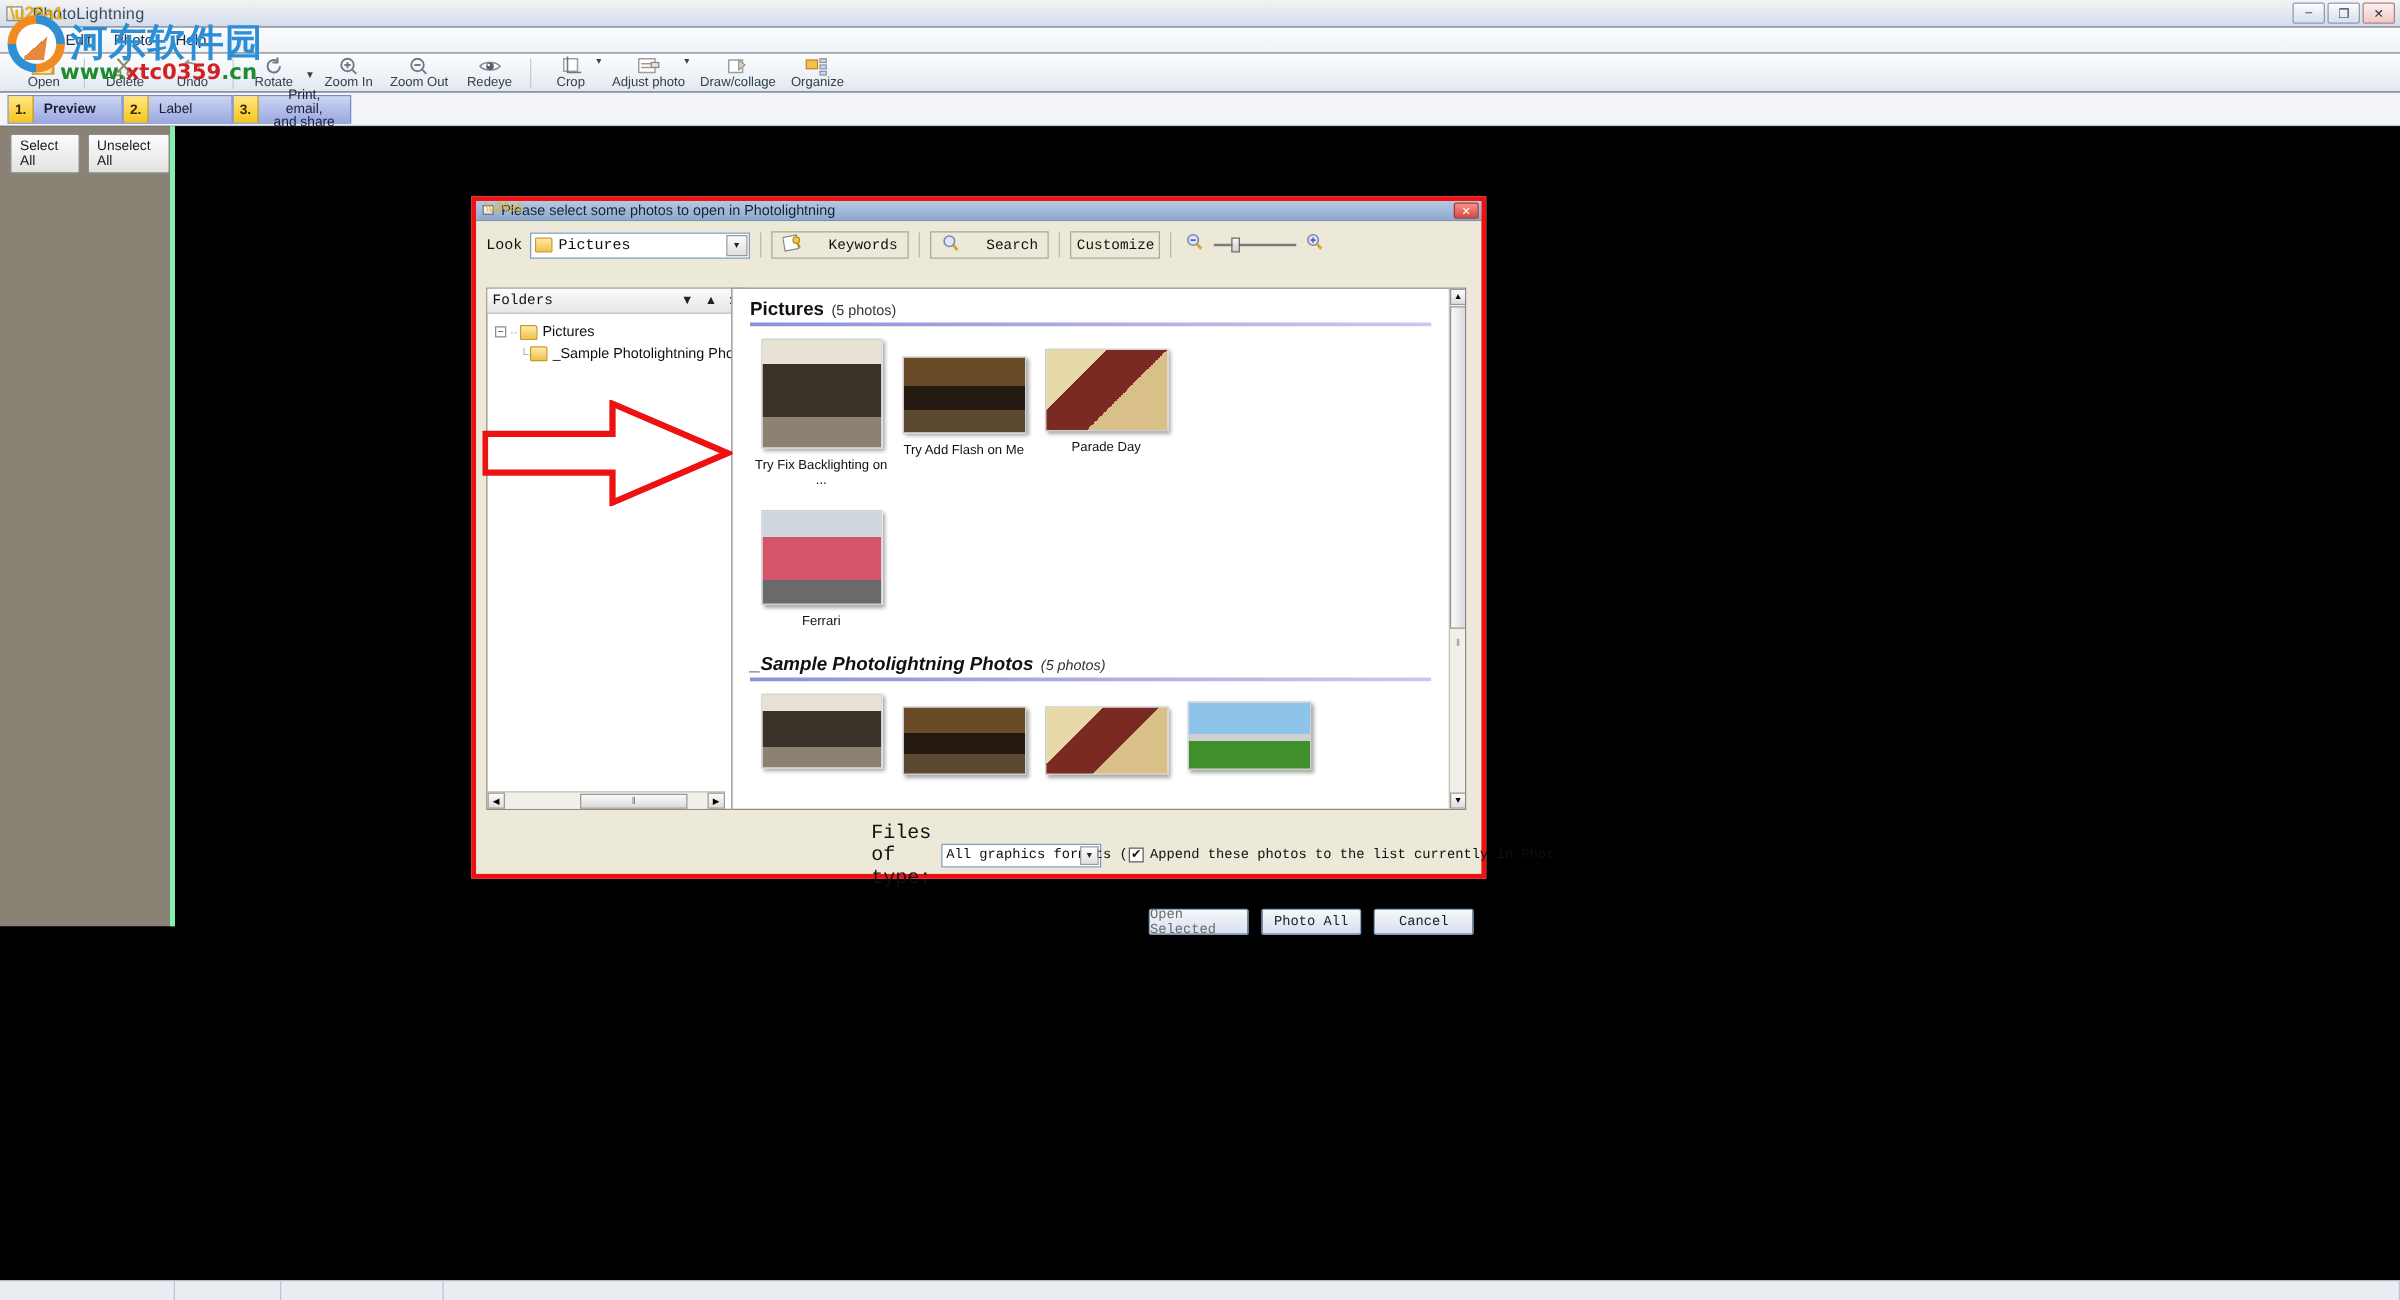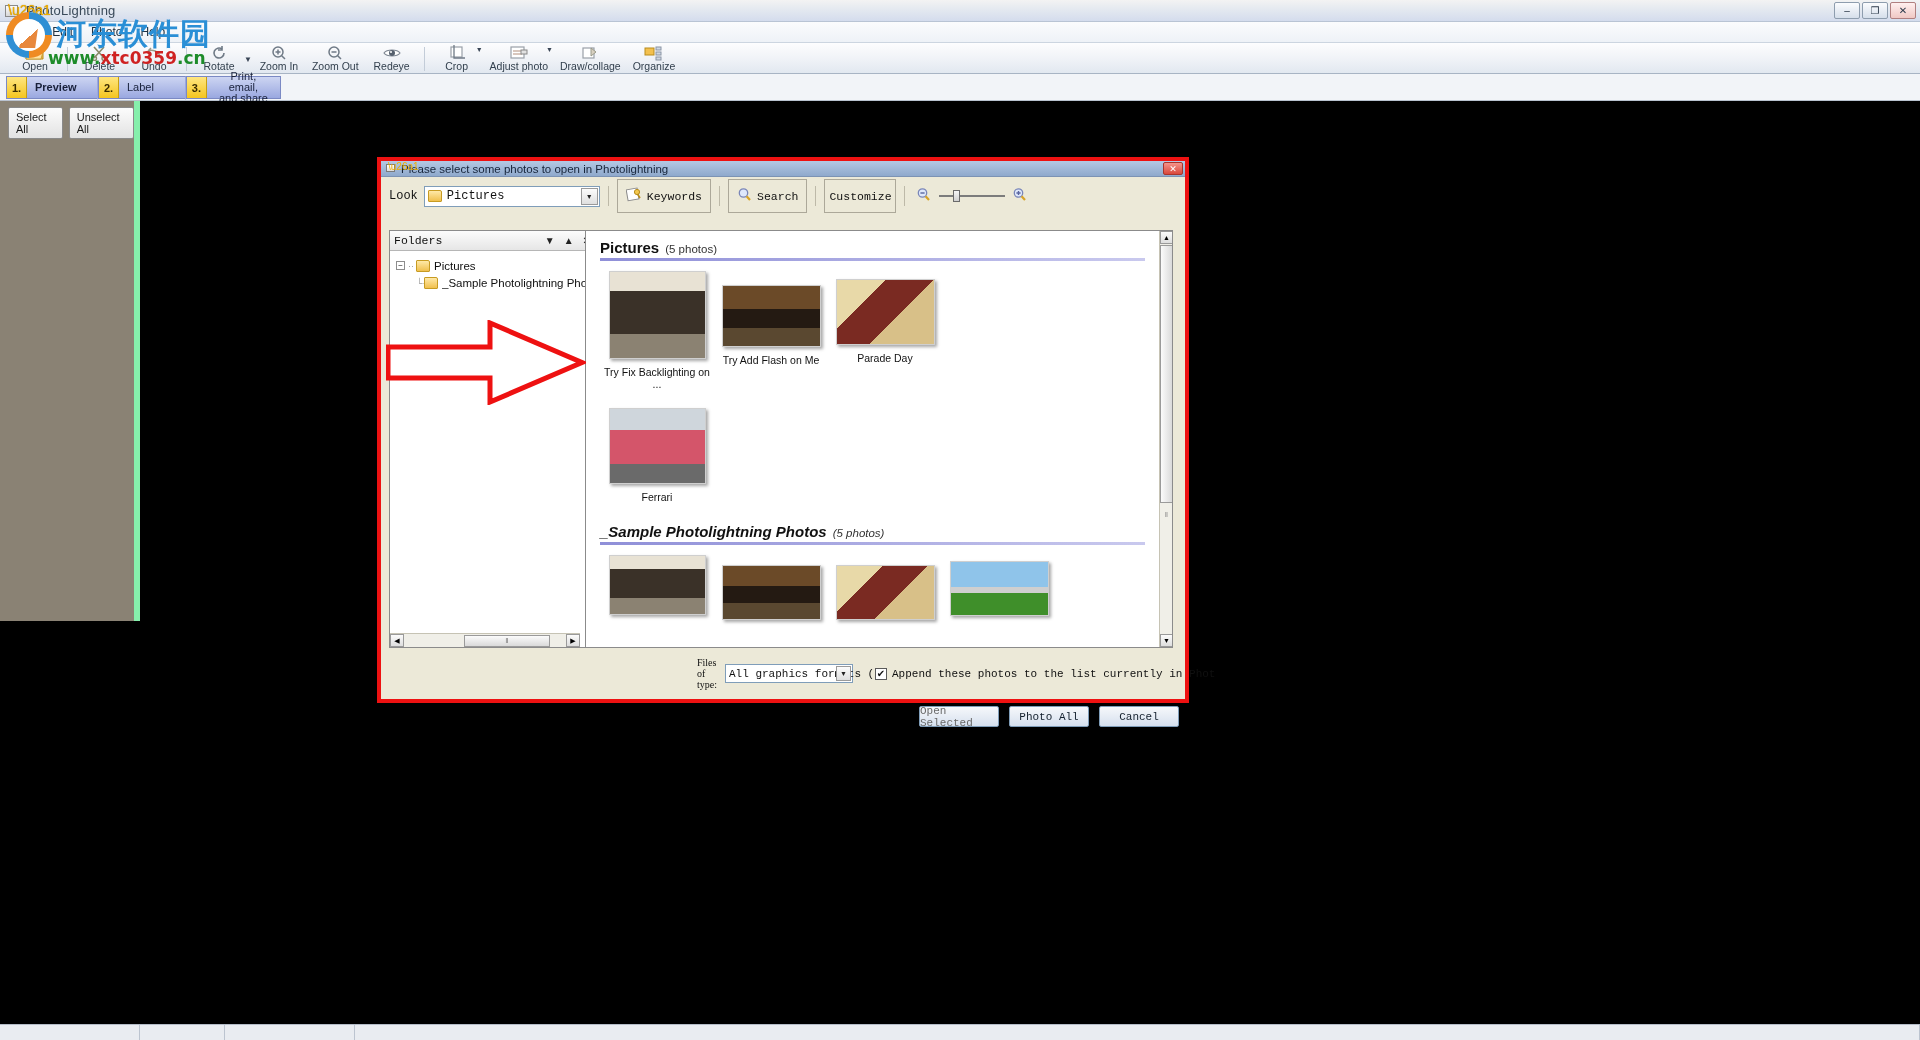--- a/index.html
+++ b/index.html
@@ -119,22 +119,22 @@
   .infotext { font-size: 11px; color: #101830; line-height: 12px; }
   .infotext .l2 { display: flex; align-items: center; gap: 4px; }
   .ck {
     width: 10px; height: 10px; background: #fff; border: 1px solid #46506e;
     display: inline-flex; align-items: center; justify-content: center;
     font-size: 9px; color: #101830; line-height: 9px;
   }
 
   
   .leftpanel {
-    position: absolute; left: 0; top: 101px; width: 140px; height: 520px;
-    background: #8a8274; border-right: 6px solid #86efac;
+    position: absolute; left: 0; top: 101px; width: 140px; height: 640px;
+    background: #8a8274; border-right: 4px solid #86efac;
   }
   .lp-btnrow { display: flex; gap: 6px; padding: 6px 0 0 8px; }
   .lpbtn {
     background: linear-gradient(to bottom,#fcfcfc,#e2e2e2);
     border: 1px solid #8a8a8a; border-radius: 2px;
     font-size: 11px; color: #1a1a1a; padding: 3px 7px;
   }
   .workspace {
     position: absolute; left: 140px; top: 101px; width: 1780px; height: 728px;
     background: #000;
@@ -212,22 +212,22 @@
     background: linear-gradient(to bottom,#ffe9a8,#f0c04e);
     border: 1px solid #c79b22; border-radius: 1px 2px 1px 1px;
   }
   .combo .ctext { font-size: 12px; color: #101010; font-family: "Liberation Mono", monospace; }
   .combo .arrow {
     position: absolute; right: 1px; top: 1px; width: 17px; height: 17px;
     background: linear-gradient(to bottom,#fcfcfc,#dfdfdf); border: 1px solid #9a9a9a;
     display: flex; align-items: center; justify-content: center; font-size: 7px; color: #222;
   }
   .dbtn {
-    height: 34px; background: #ece9d8; border: 1px solid #aca899;
-    display: flex; align-items: center; gap: 4px; padding: 0 8px;
+    height: 22px; background: #ece9d8; border: 1px solid #aca899;
+    display: flex; align-items: center; gap: 20px; padding: 0 8px;
     font-size: 11.5px; color: #101010; font-family: "Liberation Mono", monospace;
   }
   .dsep { width: 1px; height: 20px; background: #bdb9a8; margin: 0 2px; }
   .zoomrow { display: flex; align-items: center; gap: 7px; margin-left: 3px; }
   .slider { width: 66px; height: 12px; position: relative; }
   .slider .track { position: absolute; left: 0; top: 5px; width: 66px; height: 2px; background: #7c7c7c; }
   .slider .knob {
     position: absolute; left: 14px; top: 0; width: 7px; height: 12px;
     background: linear-gradient(to bottom,#f6f6f6,#cfcfcf); border: 1px solid #6a6a6a;
   }
@@ -303,21 +303,21 @@
     background: linear-gradient(to right,#fbfbfb,#dadada); border: 1px solid #9a9a9a;
   }
   .vs-grip {
     position: absolute; left: 0; top: 278px; width: 13px; height: 10px;
     display: flex; align-items: center; justify-content: center; font-size: 8px; color: #888;
   }
 
   
   .dlg-bottom { position: absolute; left: 8px; top: 480px; width: 796px; }
   .brow1 { display: flex; align-items: center; gap: 8px; }
-  .flab { font-size: 10px; color: #101010; font-family: Liberation Serif, serif; }
+  .flab { font-size: 16px; color: #101010; font-family: Liberation Mono, monospace; }
   .fcombo {
     width: 128px; height: 19px; background: #fff; border: 1px solid #7f9db9;
     display: flex; align-items: center; padding-left: 3px; position: relative;
   }
   .fcombo .ctext { font-size: 11px; color: #101010; font-family: "Liberation Mono", monospace; white-space: nowrap; }
   .fcombo .arrow {
     position: absolute; right: 1px; top: 1px; width: 15px; height: 15px;
     background: linear-gradient(to bottom,#fcfcfc,#dfdfdf); border: 1px solid #9a9a9a;
     display: flex; align-items: center; justify-content: center; font-size: 7px; color: #222;
   }

